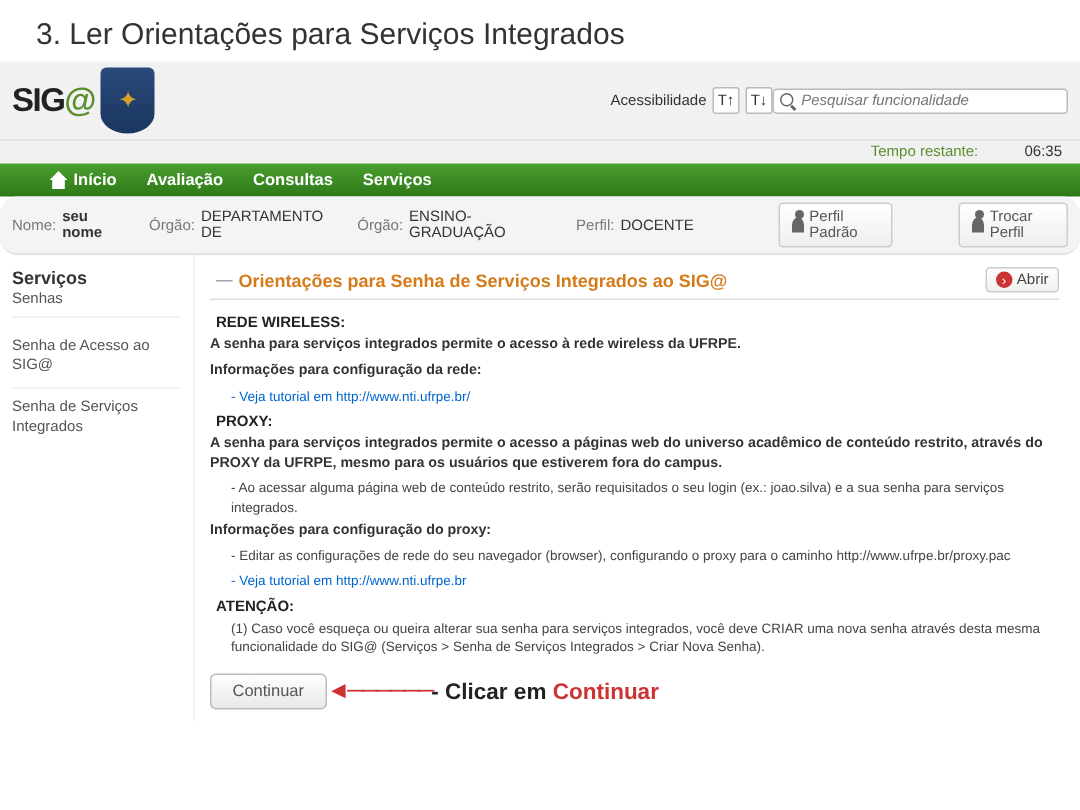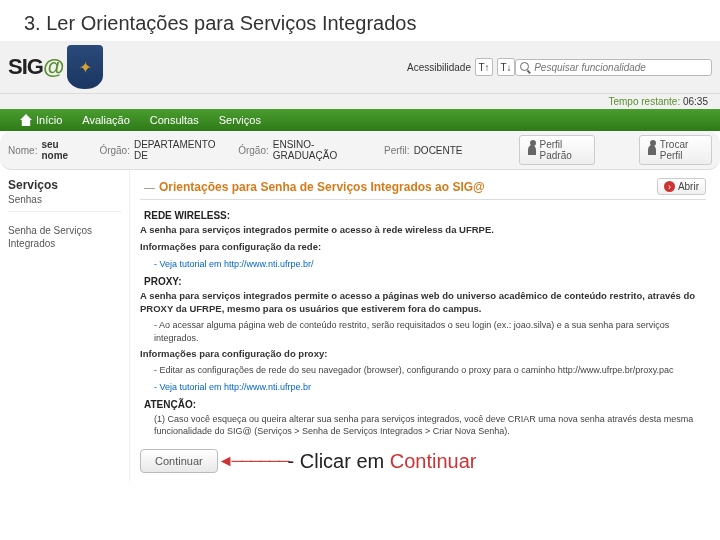--- a/index.html
+++ b/index.html
@@ -11,22 +11,22 @@
   .shield { width: 36px; height: 44px; background: linear-gradient(#2a4a7a,#1a3560); border-radius: 4px 4px 50% 50% / 4px 4px 30% 30%; display: flex; align-items: center; justify-content: center; color: #d4a030; font-size: 16px; margin-left: 4px; }
   .access-wrap { display: flex; align-items: center; gap: 4px; font-size: 10px; color: #333; margin-left: auto; }
   .acc-btn { width: 18px; height: 18px; border: 1px solid #bbb; background: #fff; border-radius: 2px; display: flex; align-items: center; justify-content: center; font-size: 10px; cursor: pointer; }
   .search-box { display: flex; align-items: center; border: 1px solid #bbb; background: #fff; border-radius: 3px; padding: 2px 4px; gap: 4px; width: 197px; }
   .search-box input { border: none; outline: none; font-size: 10px; width: 100%; font-style: italic; color: #888; }
   .mag { width: 11px; height: 11px; position: relative; }
   .mag::before { content: ""; position: absolute; width: 7px; height: 7px; border: 1.5px solid #666; border-radius: 50%; }
   .mag::after { content: ""; position: absolute; width: 4px; height: 1.5px; background: #666; bottom: 0; right: -1px; transform: rotate(45deg); }
   .time-row { text-align: right; padding: 2px 12px; font-size: 10px; background: #f1f1f1; }
   .time-row .lbl { color: #5a8f2e; }
-  .time-row .val { color: #333; }
-  .nav-bar { background: linear-gradient(#4a9d2f,#2e7a18); display: flex; padding: 0 10px; }
+  .time-row .val { color: #333; margin-left: 28px; }
+  .nav-bar { background: linear-gradient(#4a9d2f,#2e7a18); display: flex; padding: 0 23px; font-weight: bold; }
   .nav-item { color: #fff; font-size: 11px; padding: 5px 10px; display: flex; align-items: center; gap: 4px; cursor: pointer; }
   .nav-item .ico { width: 12px; height: 12px; display: inline-block; }
   .home-ico { background: #fff; clip-path: polygon(50% 0, 100% 50%, 85% 50%, 85% 100%, 15% 100%, 15% 50%, 0 50%); }
   .info-bar { background: #f4f4f4; border-bottom: 1px solid #ddd; display: flex; align-items: center; padding: 4px 8px; font-size: 10px; color: #555; gap: 4px; border-radius: 12px; }
   .info-bar .lbl { color: #777; }
   .info-bar .val { color: #333; margin-right: 12px; }
   .you { color: #b03030; font-weight: bold; }
   .profile-btns { margin-left: auto; display: flex; gap: 4px; }
   .p-btn { border: 1px solid #ccc; background: linear-gradient(#fff,#eee); border-radius: 3px; padding: 3px 8px; display: flex; align-items: center; gap: 4px; font-size: 10px; cursor: pointer; margin-left: 40px; }
   .user-ico { width: 10px; height: 10px; background: #666; border-radius: 50% 50% 0 0; position: relative; }
@@ -44,21 +44,21 @@
   .abrir-btn { margin-left: auto; display: flex; align-items: center; gap: 3px; font-size: 10px; color: #444; cursor: pointer; border: 1px solid #ccc; border-radius: 3px; padding: 2px 6px; background: linear-gradient(#fff,#f0f0f0); }
   .abrir-btn .circ { width: 11px; height: 11px; border-radius: 50%; background: #c33; color: #fff; display: flex; align-items: center; justify-content: center; font-size: 9px; }
   .section-h { font-weight: bold; font-size: 10px; margin: 6px 4px 3px; color: #222; }
   .body-txt { font-size: 9.5px; color: #333; line-height: 1.35; margin-bottom: 4px; }
   .body-txt.bold { font-weight: bold; }
   .indent { padding-left: 14px; font-size: 9px; color: #444; }
   .link-txt { color: #0066cc; }
   .continue-row { margin-top: 12px; display: flex; align-items: center; gap: 0; }
   .continue-btn { border: 1px solid #bbb; background: linear-gradient(#fff,#e8e8e8); border-radius: 4px; padding: 5px 14px; font-size: 11px; color: #555; cursor: pointer; }
   .arrow { color: #c33; font-size: 16px; letter-spacing: -2px; }
-  .annotation { font-size: 20px; color: #222; }
+  .annotation { font-size: 15px; color: #222; font-weight: bold; }
   .annotation .red { color: #c33; }
 </style>
 </head>
 <body>
 
 <div class="slide-title">3. Ler Orientações para Serviços Integrados</div>
 
 <div class="header-bar">
   <div class="logo">
     <span>SIG</span>
@@ -115,20 +115,21 @@
         <span class="user-ico"></span>
         <span>Trocar Perfil</span>
       </div>
   </div>
 </div>
 
 <div class="main">
   <div class="sidebar">
     <div class="side-title">Serviços</div>
     <div class="side-sub">Senhas</div>
+    <div class="side-link">Senha de Acesso ao SIG@</div>
     <div class="side-link">Senha de Serviços Integrados</div>
   </div>
 
   <div class="content">
     <div class="content-head">
       <span class="dash">—</span>
       <span class="content-title">Orientações para Senha de Serviços Integrados ao SIG@</span>
       <div class="abrir-btn">
         <span class="circ">›</span>
         <span>Abrir</span>

